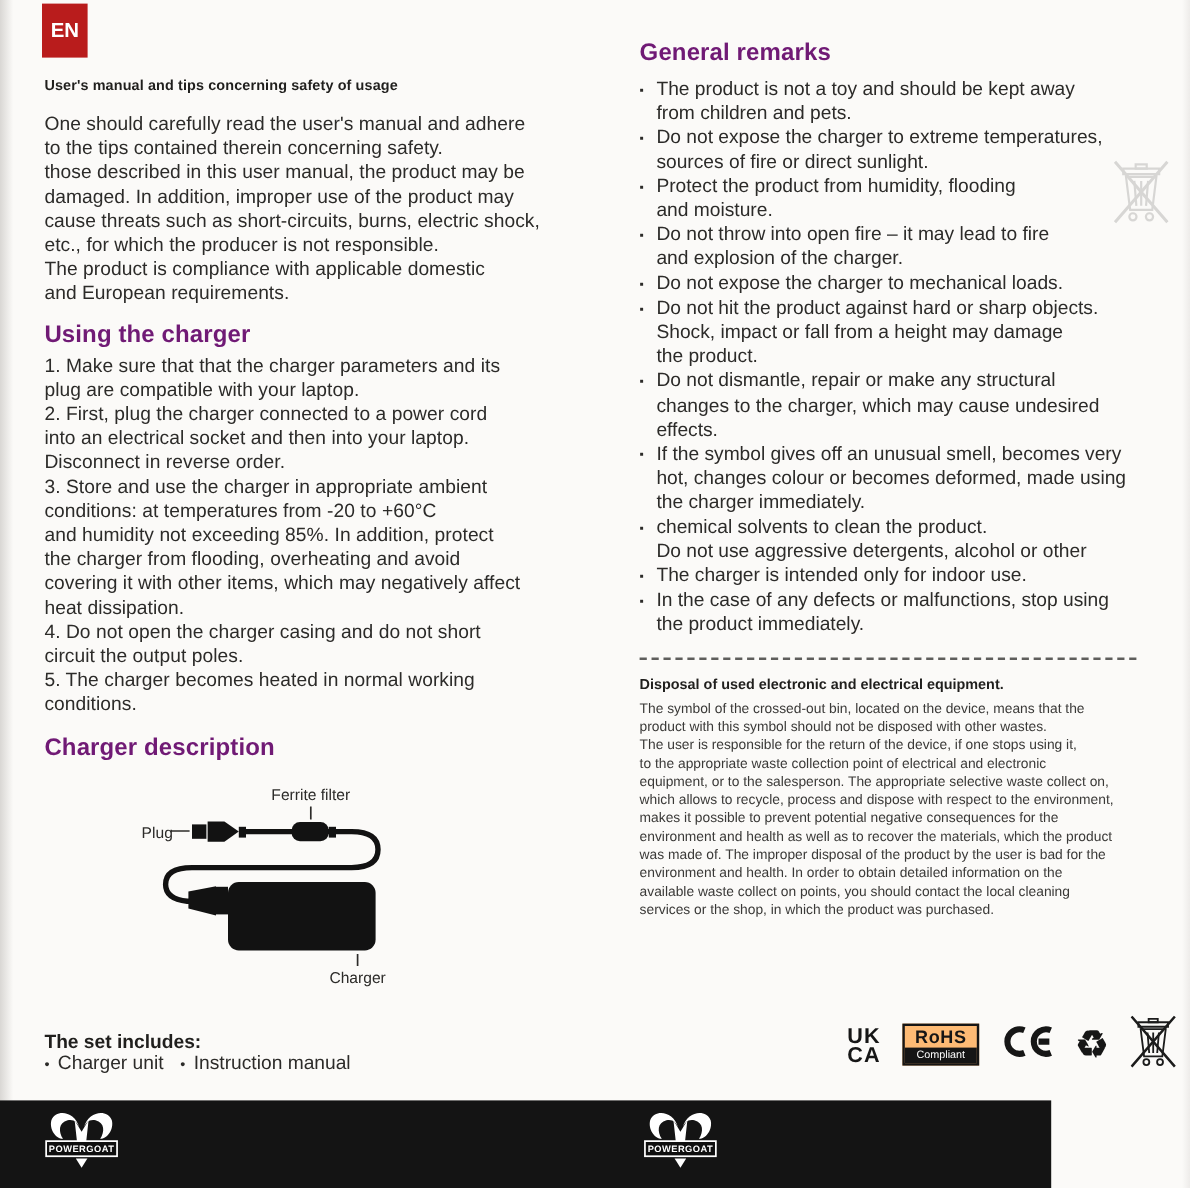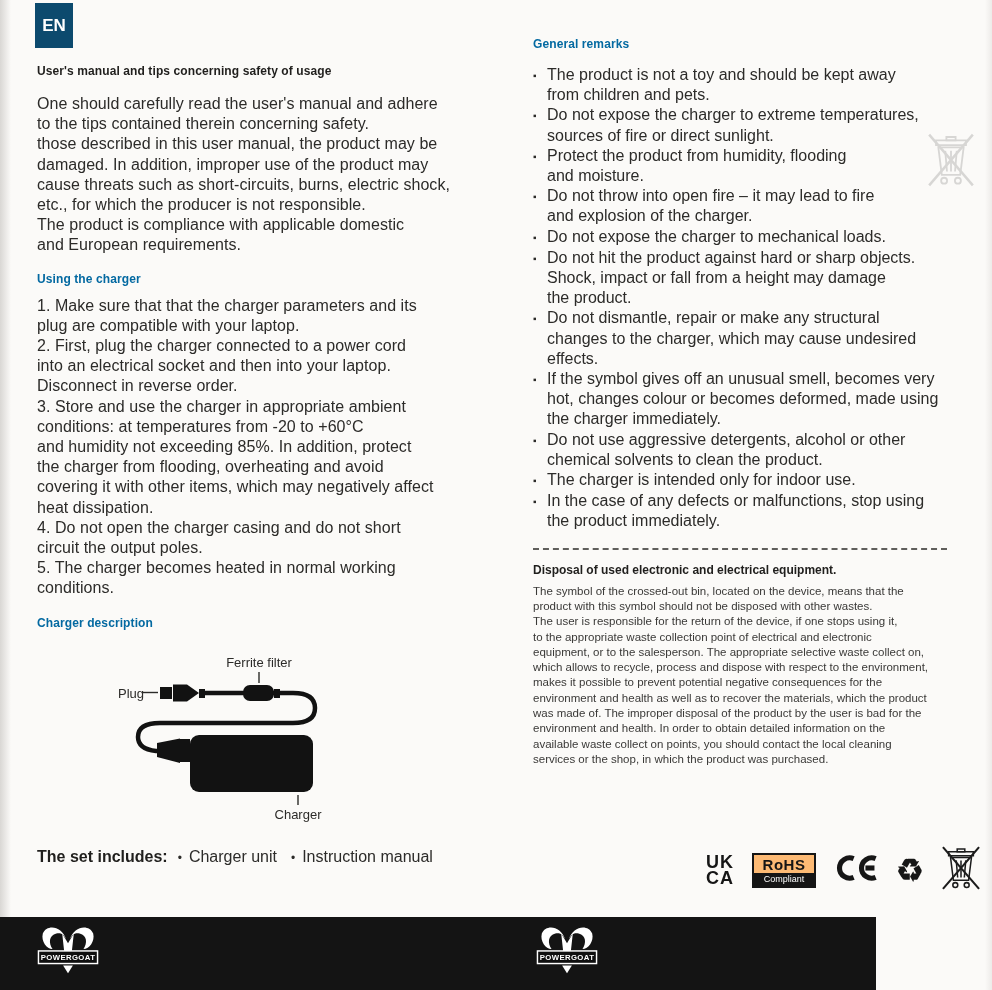--- a/index.html
+++ b/index.html
@@ -2,40 +2,40 @@
 <html><head>
 <meta charset="utf-8">
 <style>
   html,body{margin:0;padding:0;}
   .page{position:relative;width:992px;height:990px;background:#fbfaf8;overflow:hidden;
         font-family:"Liberation Sans",sans-serif;color:#2c2b29;}
   .edge-left{position:absolute;left:0;top:0;width:11px;height:990px;
         background:linear-gradient(to right,#d9d7d4,rgba(251,250,248,0));}
   .edge-right{position:absolute;right:0;top:0;width:7px;height:990px;
         background:linear-gradient(to left,#edebe9,rgba(251,250,248,0));}
-  .en-badge{position:absolute;left:35px;top:3px;width:38px;height:45px;background:#0c4a6e;
+  .en-badge{position:absolute;left:35px;top:3px;width:38px;height:45px;background:#b91c1c;
         color:#fff;font-size:17px;font-weight:bold;display:flex;align-items:center;justify-content:center;}
   .col-left{position:absolute;left:37px;top:61px;width:436px;}
   .col-right{position:absolute;left:533px;top:34px;width:430px;}
   .h1{font-size:12px;font-weight:bold;color:#201f1d;line-height:20px;margin:0 0 13px 0;letter-spacing:.1px;}
-  .h2{font-size:12px;font-weight:bold;color:#0369a1;line-height:20px;margin:13px 0 7px 0;letter-spacing:.1px;}
+  .h2{font-size:20px;font-weight:bold;color:#701a75;line-height:20px;margin:13px 0 7px 0;letter-spacing:.1px;}
   .para{font-size:16px;letter-spacing:.05px;}
   .para div{line-height:20.2px;white-space:nowrap;}
   .remarks{margin:0;padding:0;list-style:none;font-size:16px;}
   .remarks li{display:flex;align-items:flex-start;}
   .remarks .bullet-sq{width:14px;flex:0 0 14px;font-size:10px;line-height:20.2px;padding-top:1px;}
   .remarks .rlines div{line-height:20.2px;white-space:nowrap;}
   .divider{margin-top:16px;width:414px;border-top:2px dashed #5f5e5c;height:0;}
   .h3{font-size:12px;font-weight:bold;color:#201f1d;margin:13px 0 7px 0;}
   .smallpara{font-size:11.5px;color:#3a3937;}
   .smallpara div{line-height:15.3px;white-space:nowrap;}
   .diagram{position:relative;height:196px;}
   .diagram svg{position:absolute;left:63px;top:6px;}
   .dg-label{font-family:"Liberation Sans",sans-serif;font-size:13px;fill:#2c2b29;}
-  .set-line{margin-top:12px;display:flex;align-items:flex-start;font-size:16px;}
+  .set-line{margin-top:24px;display:flex;align-items:flex-start;font-size:16px;flex-direction:column;}
   .set-line .lbl{font-weight:bold;color:#201f1d;margin-right:10px;}
   .set-item{display:flex;align-items:baseline;margin-right:14px;}
   .set-item .bullet-rd{font-size:12px;margin-right:7px;}
   .logos{position:absolute;left:706px;top:846px;display:flex;align-items:center;gap:18px;}
   .ukca{font-size:18px;font-weight:bold;line-height:16px;letter-spacing:1px;color:#161616;}
   .rohs{width:60px;border:2.5px solid #151515;background:#fdba74;text-align:center;}
   .rohs-top{font-size:15px;font-weight:bold;letter-spacing:.5px;color:#151515;padding:1px 2px 0;}
   .rohs-bottom{background:#151515;color:#fff;font-size:9px;padding:1px 0 2px;}
   .recycle{font-size:31px;line-height:1;color:#161616;font-weight:bold;}
   .weee-ghost{position:absolute;left:928px;top:132px;opacity:.16;}
@@ -198,22 +198,22 @@
           <span class="rlines">
             <div>If the symbol gives off an unusual smell, becomes very</div>
             <div>hot, changes colour or becomes deformed, made using</div>
             <div>the charger immediately.</div>
           </span>
         </li>
 
         <li>
           <span class="bullet-sq">▪</span>
           <span class="rlines">
+            <div>chemical solvents to clean the product.</div>
             <div>Do not use aggressive detergents, alcohol or other</div>
-            <div>chemical solvents to clean the product.</div>
           </span>
         </li>
 
         <li>
           <span class="bullet-sq">▪</span>
           <span class="rlines">
             <div>The charger is intended only for indoor use.</div>
           </span>
         </li>
 

